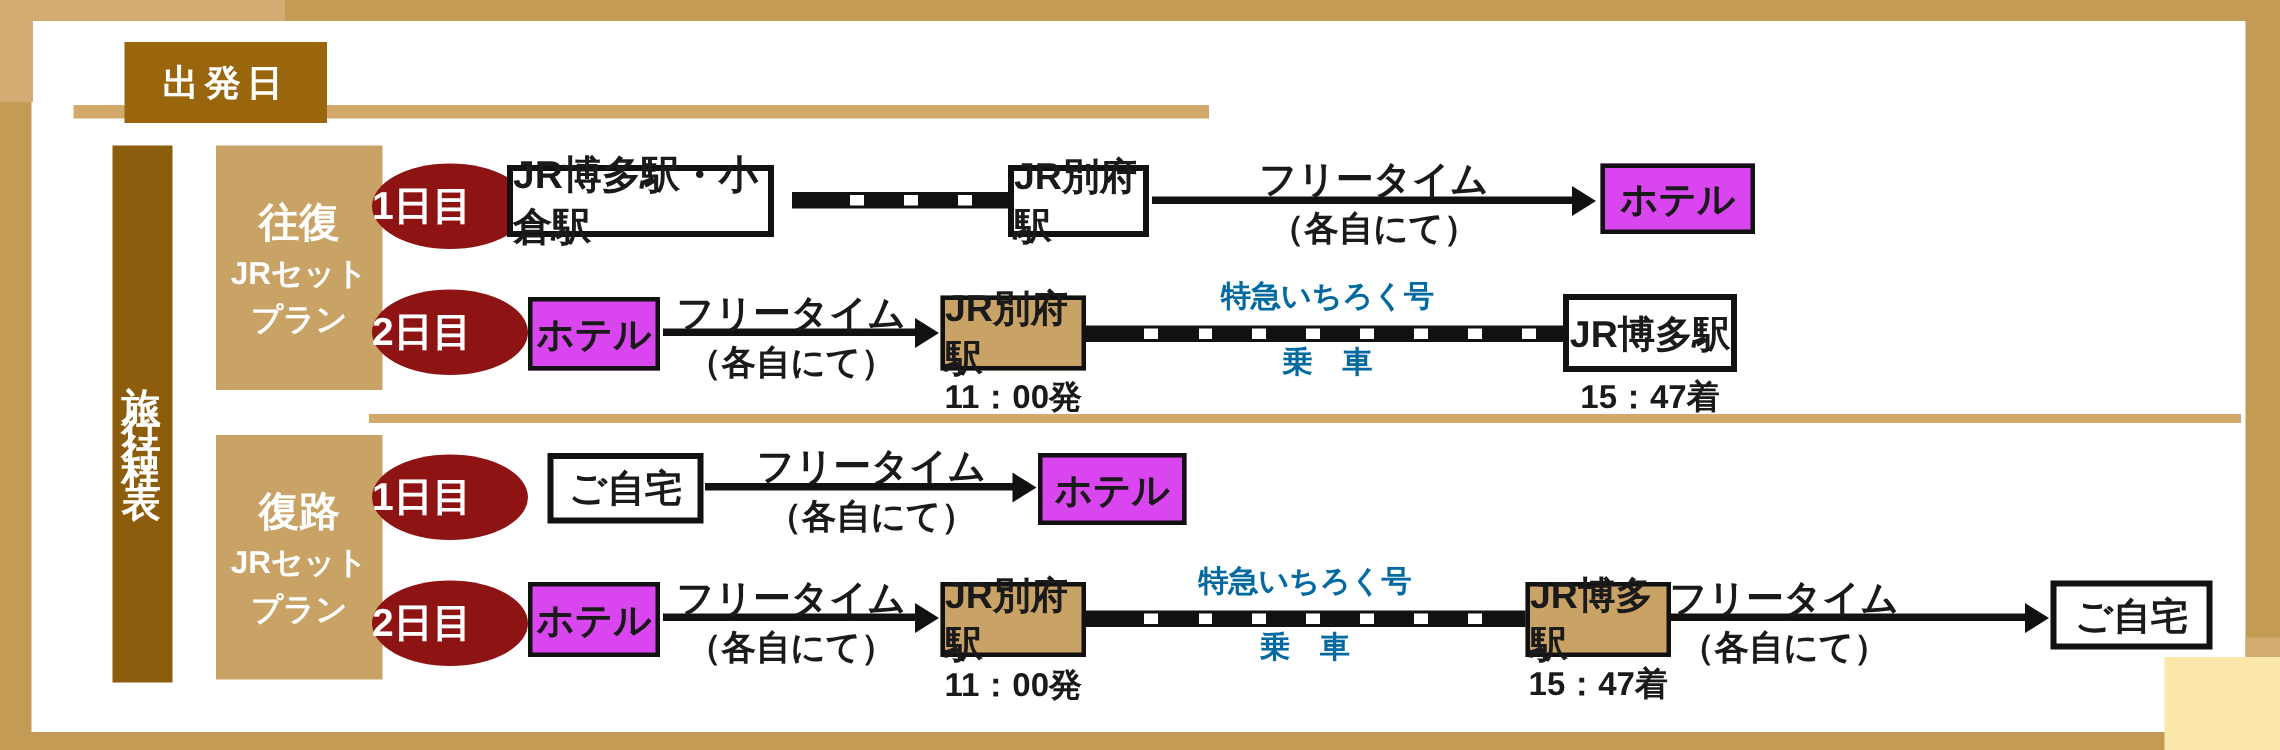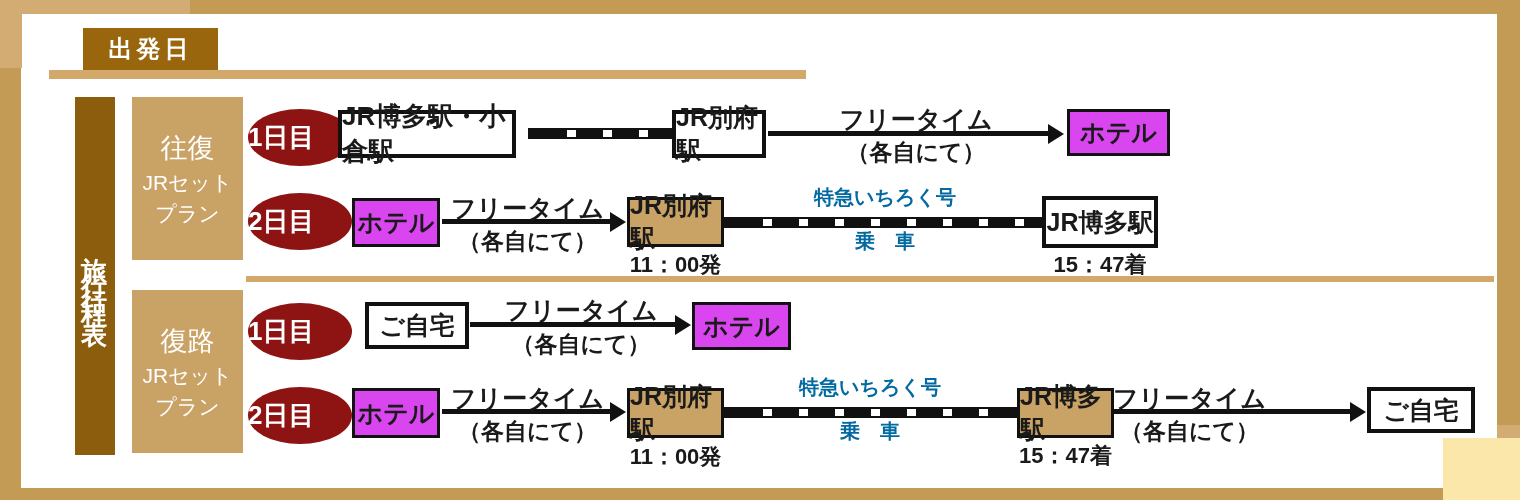--- a/index.html
+++ b/index.html
@@ -29,23 +29,24 @@
   .dt-main  { font-size:45px; }
   .dt-sub   { font-size:32px; }
 
   
   .side-col {
     background:#8B5D0C; color:#fff; font-weight:bold; font-size:26px;
     writing-mode:vertical-rl; text-orientation:upright; letter-spacing:0.62em;
     display:flex; align-items:center; justify-content:center; z-index:5;
   }
   .plan-box {
-    background:#C9A266; color:#fff; font-weight:normal; text-align:left;
+    background:#C9A266; color:#fff; font-weight:bold; text-align:left;
     display:flex; flex-direction:column; align-items:center; justify-content:center;
     z-index:5;
+    margin-left:12px;
   }
   .plan-l1 { font-size:27px; line-height:38px; }
   .plan-l2, .plan-l3 { font-size:21px; line-height:31px; }
   .divider { background:#D2A86B; z-index:4; }
 
   
   .day {
     width:104px; height:57px; background:#8E1414; border-radius:50%;
     color:#fff; font-weight:bold; font-size:26px;
     display:flex; align-items:center; justify-content:flex-start; z-index:5;
@@ -91,21 +92,21 @@
 
   <div class="abs frame" style="left:0;top:0;width:1520px;height:14px;"></div>
   <div class="abs frame" style="left:0;top:0;width:21px;height:500px;"></div>
   <div class="abs frame" style="left:1497px;top:0;width:23px;height:500px;"></div>
   <div class="abs frame" style="left:0;top:488px;width:1520px;height:12px;"></div>
   <div class="abs accent-light" style="left:0;top:0;width:190px;height:14px;"></div>
   <div class="abs accent-light" style="left:0;top:0;width:22px;height:68px;"></div>
   <div class="abs accent-light" style="left:1497px;top:425px;width:23px;height:13px;"></div>
   <div class="abs accent-cream" style="left:1443px;top:438px;width:77px;height:62px;"></div>
 
-  <div class="abs badge" style="left:83px;top:28px;width:135px;height:42px;">
+  <div class="abs badge" style="left:83px;top:28px;width:135px;height:54px;">
     <span>出発日</span>
   </div>
   <div class="abs underline" style="left:49px;top:70px;width:757px;height:9px;"></div>
 
   <div class="abs side-col" style="left:75px;top:97px;width:40px;height:358px;">
     <span>旅行行程表</span>
   </div>
 
   <div class="abs plan-box" style="left:132px;top:97px;width:111px;height:163px;">
     <span class="plan-l1">往復</span>

